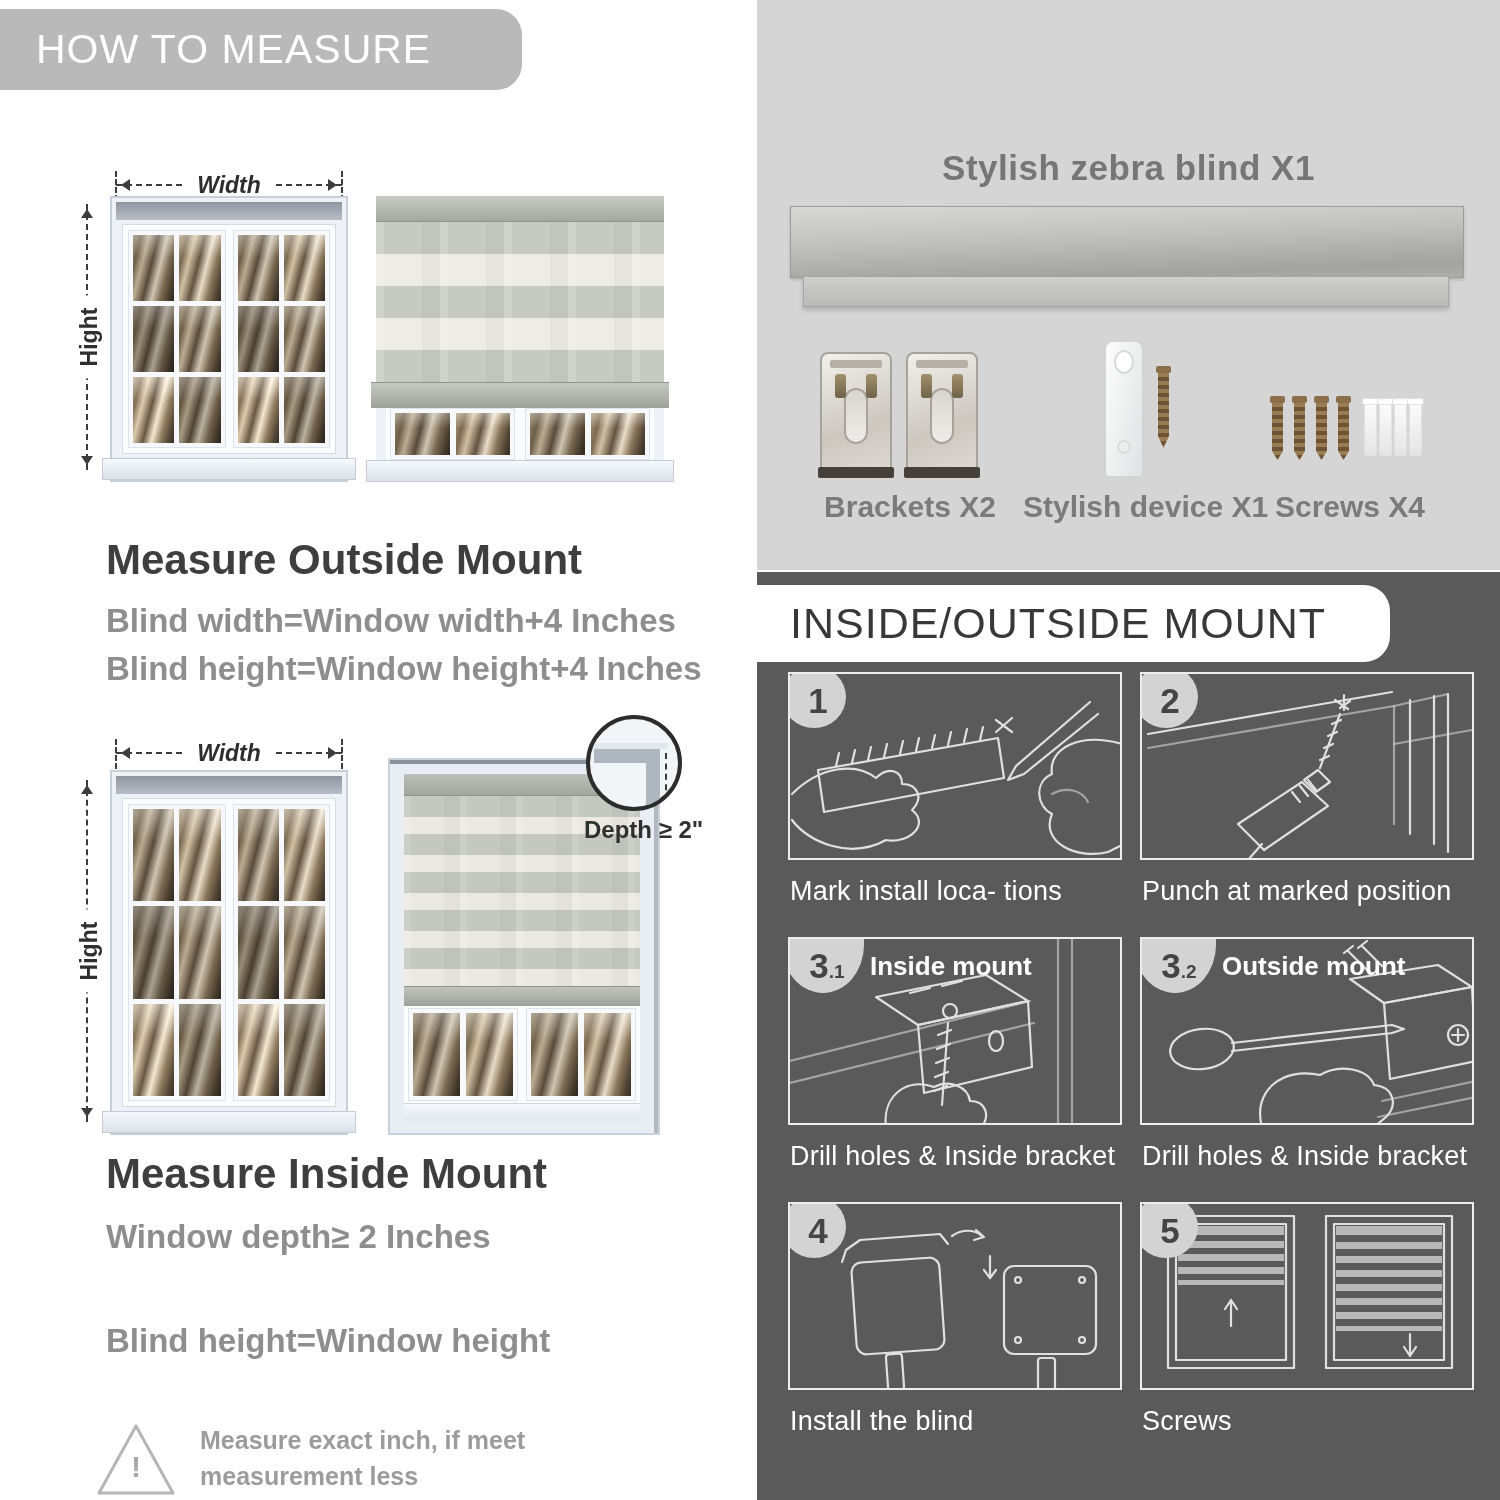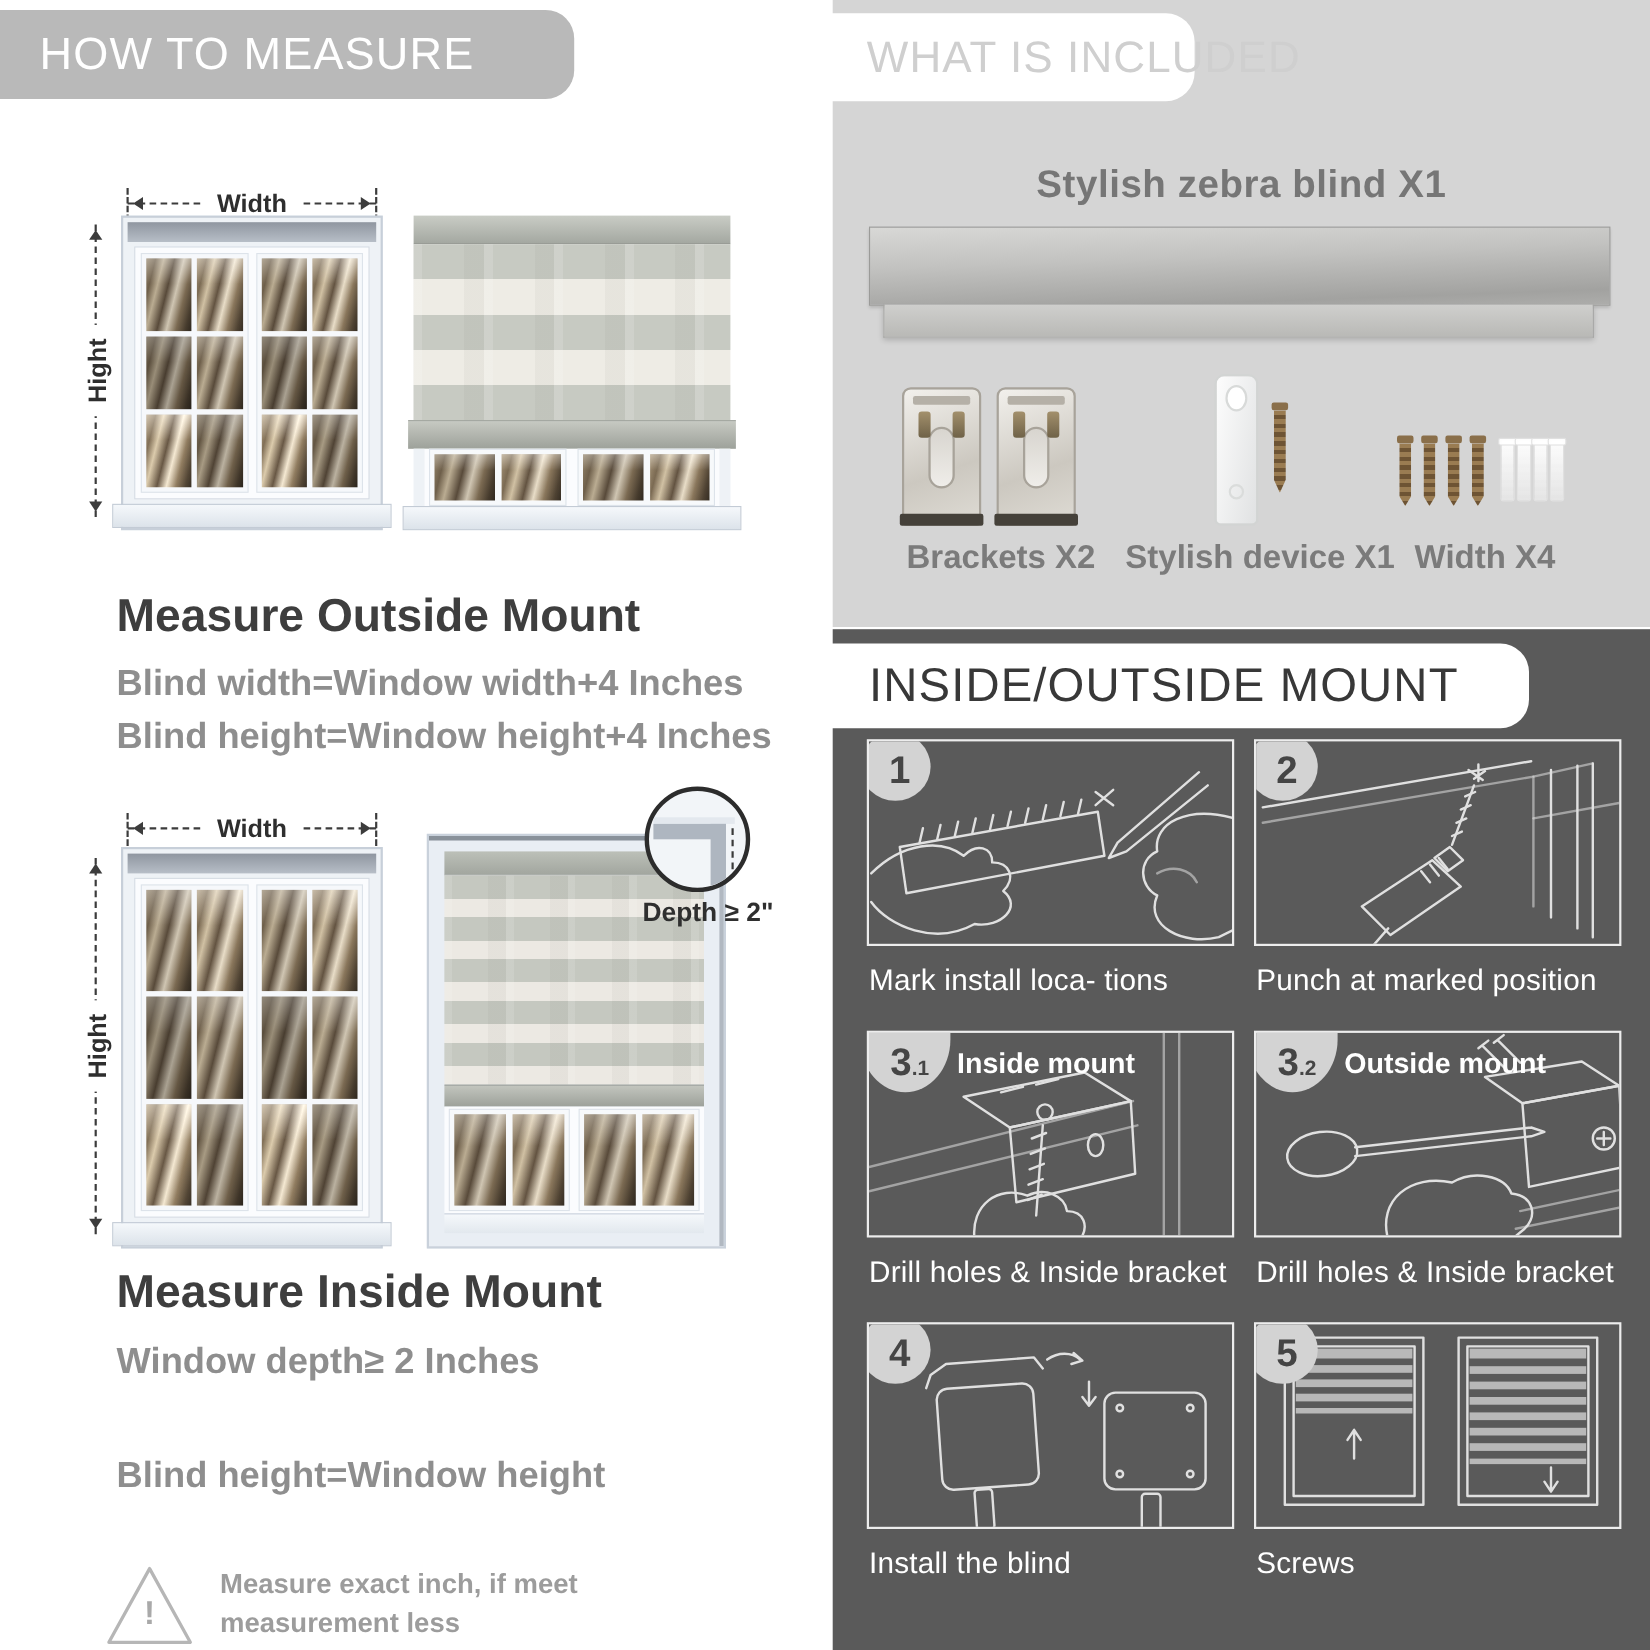--- a/index.html
+++ b/index.html
@@ -19,21 +19,21 @@
   
   .panel-top{position:absolute;left:757px;top:0;width:743px;height:570px;background:#d5d5d5;}
   .panel-bottom{position:absolute;left:757px;top:572px;width:743px;height:928px;background:#5a5a5a;}
 
   
   .warrow{position:absolute;height:0;border-top:2px dashed #3c3c3c;}
   .warrow::before{content:"";position:absolute;left:-1px;top:-7px;border:6px solid transparent;border-right:9px solid #3c3c3c;}
   .warrow::after{content:"";position:absolute;right:-1px;top:-7px;border:6px solid transparent;border-left:9px solid #3c3c3c;}
   .wtick{position:absolute;width:0;height:30px;border-left:2px dashed #3c3c3c;top:-15px;}
   .wlabel{position:absolute;left:50%;top:-14px;transform:translateX(-50%);background:#ffffff;
-          padding:0 12px;font-size:23px;font-weight:bold;color:#2e2e2e;line-height:27px;}
+          padding:0 12px;font-size:23px;font-weight:bold;color:#2e2e2e;line-height:27px;font-style:italic;}
   .harrow{position:absolute;width:0;border-left:2px dashed #3c3c3c;}
   .harrow::before{content:"";position:absolute;top:-1px;left:-7px;border:6px solid transparent;border-bottom:9px solid #3c3c3c;}
   .harrow::after{content:"";position:absolute;bottom:-1px;left:-7px;border:6px solid transparent;border-top:9px solid #3c3c3c;}
   .hlabel{position:absolute;top:50%;left:1px;transform:translate(-50%,-50%) rotate(180deg);
           writing-mode:vertical-rl;background:#ffffff;padding:12px 0;
           font-size:23px;font-weight:bold;color:#2e2e2e;}
 
   
   .win{position:absolute;background:#eef2f6;border:2px solid #c7cfd9;}
   .win .lintel{position:absolute;top:4px;left:4px;right:4px;height:18px;
@@ -274,21 +274,20 @@
       <div class="warn-mark" data-interactable="false">!</div>
     </div>
     <div class="warn-text" data-interactable="false">
       <div>Measure exact inch, if meet measurement less</div>
       <div>than 1 inch,please also let us know exact</div>
 
     </div>
   </div>
 
   <div class="panel-top" data-interactable="false"></div>
-  <div class="hdr hdr-right" data-interactable="false">WHAT IS INCLUDED</div>
   <div class="product-label" data-interactable="false">Stylish zebra blind X1</div>
 
   <div class="headrail-img" data-interactable="false">
     <div class="hr-lip" data-interactable="false"></div>
   </div>
 
   <div class="bracket" style="left:820px;top:352px;" data-interactable="false">
     <div class="topbar"></div>
       <div class="slot"></div>
       <div class="s1"></div>
@@ -323,21 +322,21 @@
       <div class="head"></div>
       <div class="shaft"></div>
     </div>
   <div class="anchor" style="left:1364px;top:400px;height:56px;" data-interactable="false"></div>
   <div class="anchor" style="left:1379px;top:400px;height:56px;" data-interactable="false"></div>
   <div class="anchor" style="left:1394px;top:400px;height:56px;" data-interactable="false"></div>
   <div class="anchor" style="left:1409px;top:400px;height:56px;" data-interactable="false"></div>
 
   <div class="inc-label" style="left:820px;width:180px;" data-interactable="false">Brackets X2</div>
   <div class="inc-label" style="left:1023px;width:220px;" data-interactable="false">Stylish device X1</div>
-  <div class="inc-label" style="left:1270px;width:160px;" data-interactable="false">Width X4</div>
+  <div class="inc-label" style="left:1270px;width:160px;" data-interactable="false">Screws X4</div>
 
   <div class="panel-bottom" data-interactable="false"></div>
   <div class="hdr hdr-mount" data-interactable="false">INSIDE/OUTSIDE MOUNT</div>
 
   <div class="step" style="left:788px;top:672px;" data-interactable="false">
     <div class="step-panel" data-interactable="false">
       <div class="badge" data-interactable="false">
         <span>1</span>
           <small></small>
       </div>

